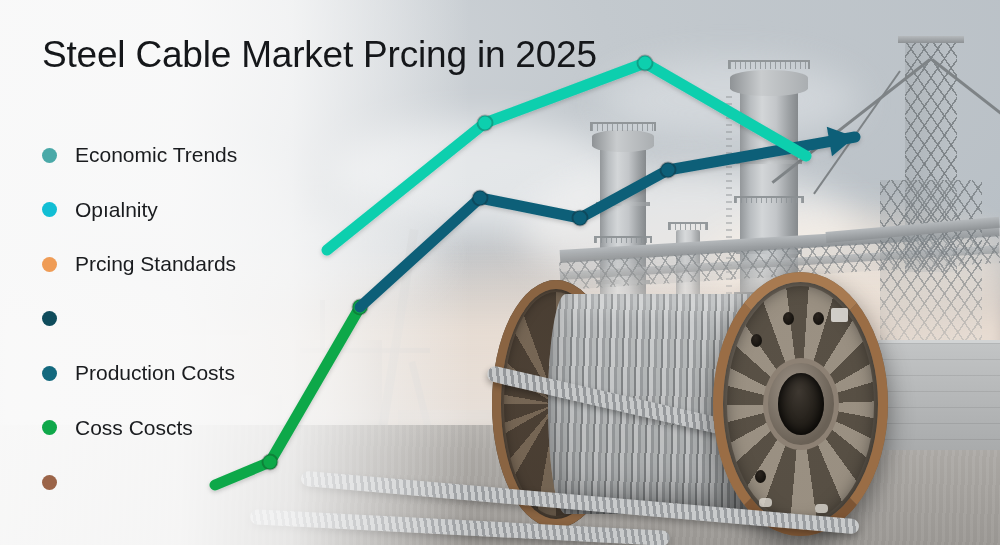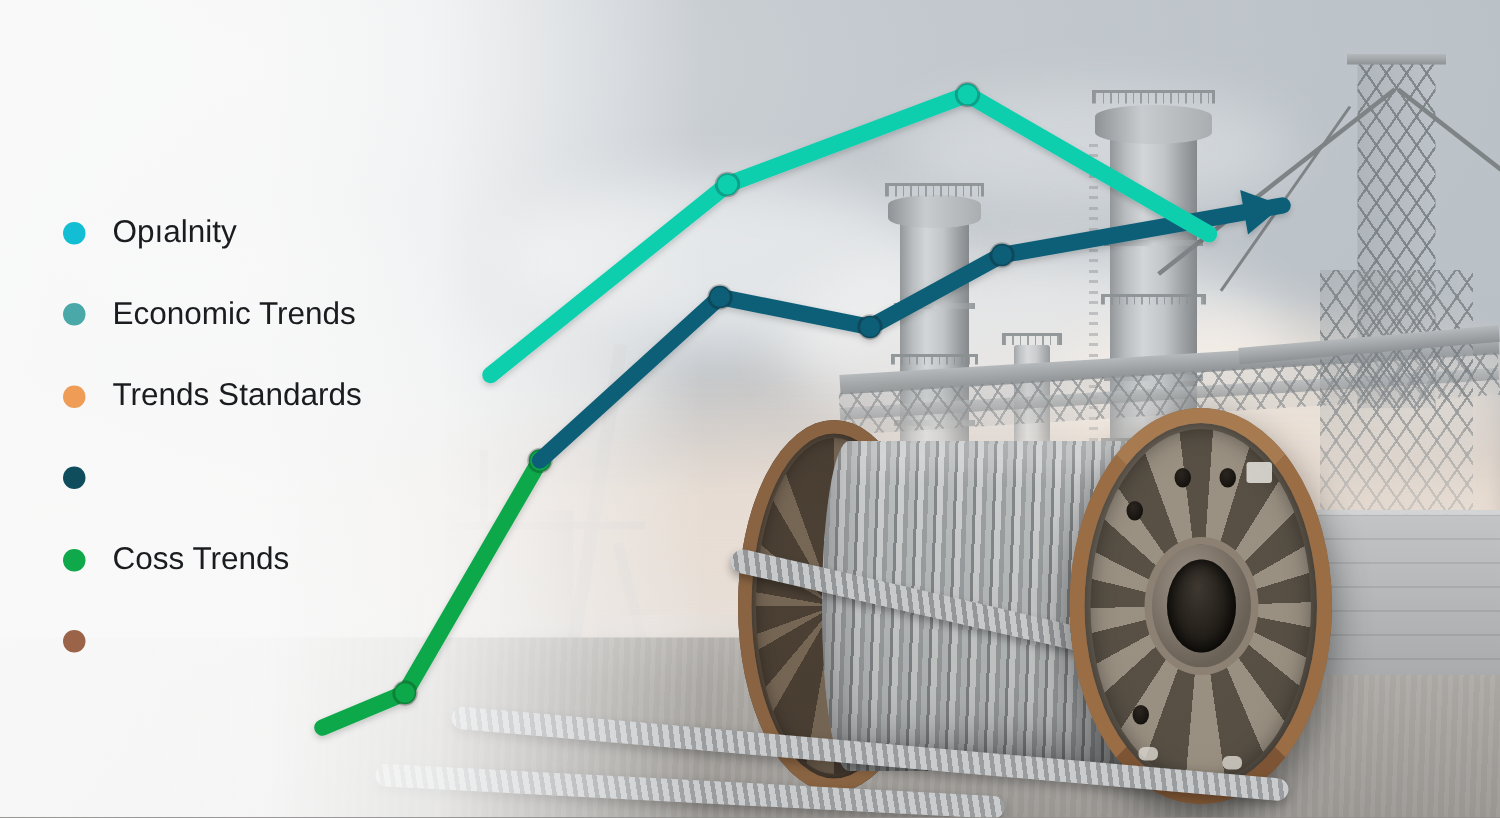--- a/index.html
+++ b/index.html
@@ -316,39 +316,44 @@
         <polygon points="855,137 826.7888474620979,126.74666529936619 832.0024074793694,156.2901720639043" fill="#105f78"></polygon>
         <circle cx="480" cy="198" r="7.5" fill="#105f78" stroke="rgba(0,0,0,0.22)" stroke-width="2"></circle>
         <circle cx="580" cy="218" r="7.5" fill="#105f78" stroke="rgba(0,0,0,0.22)" stroke-width="2"></circle>
         <circle cx="668" cy="170" r="7.5" fill="#105f78" stroke="rgba(0,0,0,0.22)" stroke-width="2"></circle>
         <polyline points="327,250 485,123 645,63 806,156" fill="none" stroke="#0ccfae" stroke-width="11" stroke-linecap="round" stroke-linejoin="round"></polyline>
         <circle cx="485" cy="123" r="7.5" fill="#0ccfae" stroke="rgba(0,0,0,0.22)" stroke-width="2"></circle>
         <circle cx="645" cy="63" r="7.5" fill="#0ccfae" stroke="rgba(0,0,0,0.22)" stroke-width="2"></circle>
       </g>
   </svg>
 
+  <div class="title">Steel Cable Market Prcing in 2025</div>
 
   <div class="legend">
+    <div class="legend-item">
+      <span class="legend-dot" style="background: rgb(74, 169, 168);"></span>
+      <span class="legend-label">Economic Trends</span>
+    </div>
     <div class="legend-item">
       <span class="legend-dot" style="background: rgb(18, 190, 212);"></span>
       <span class="legend-label">Opıalnity</span>
     </div>
     <div class="legend-item">
-      <span class="legend-dot" style="background: rgb(74, 169, 168);"></span>
-      <span class="legend-label">Economic Trends</span>
-    </div>
-    <div class="legend-item">
       <span class="legend-dot" style="background: rgb(239, 156, 86);"></span>
-      <span class="legend-label">Trends Standards</span>
+      <span class="legend-label">Prcing Standards</span>
     </div>
     <div class="legend-item">
       <span class="legend-dot" style="background: rgb(15, 76, 92);"></span>
     </div>
     <div class="legend-item">
+      <span class="legend-dot" style="background: rgb(19, 105, 126);"></span>
+      <span class="legend-label">Production Costs</span>
+    </div>
+    <div class="legend-item">
       <span class="legend-dot" style="background: rgb(15, 168, 74);"></span>
-      <span class="legend-label">Coss Trends</span>
+      <span class="legend-label">Coss Coscts</span>
     </div>
     <div class="legend-item">
       <span class="legend-dot" style="background: rgb(155, 100, 72);"></span>
     </div>
   </div>
 
 </div>
 
 </body></html>

